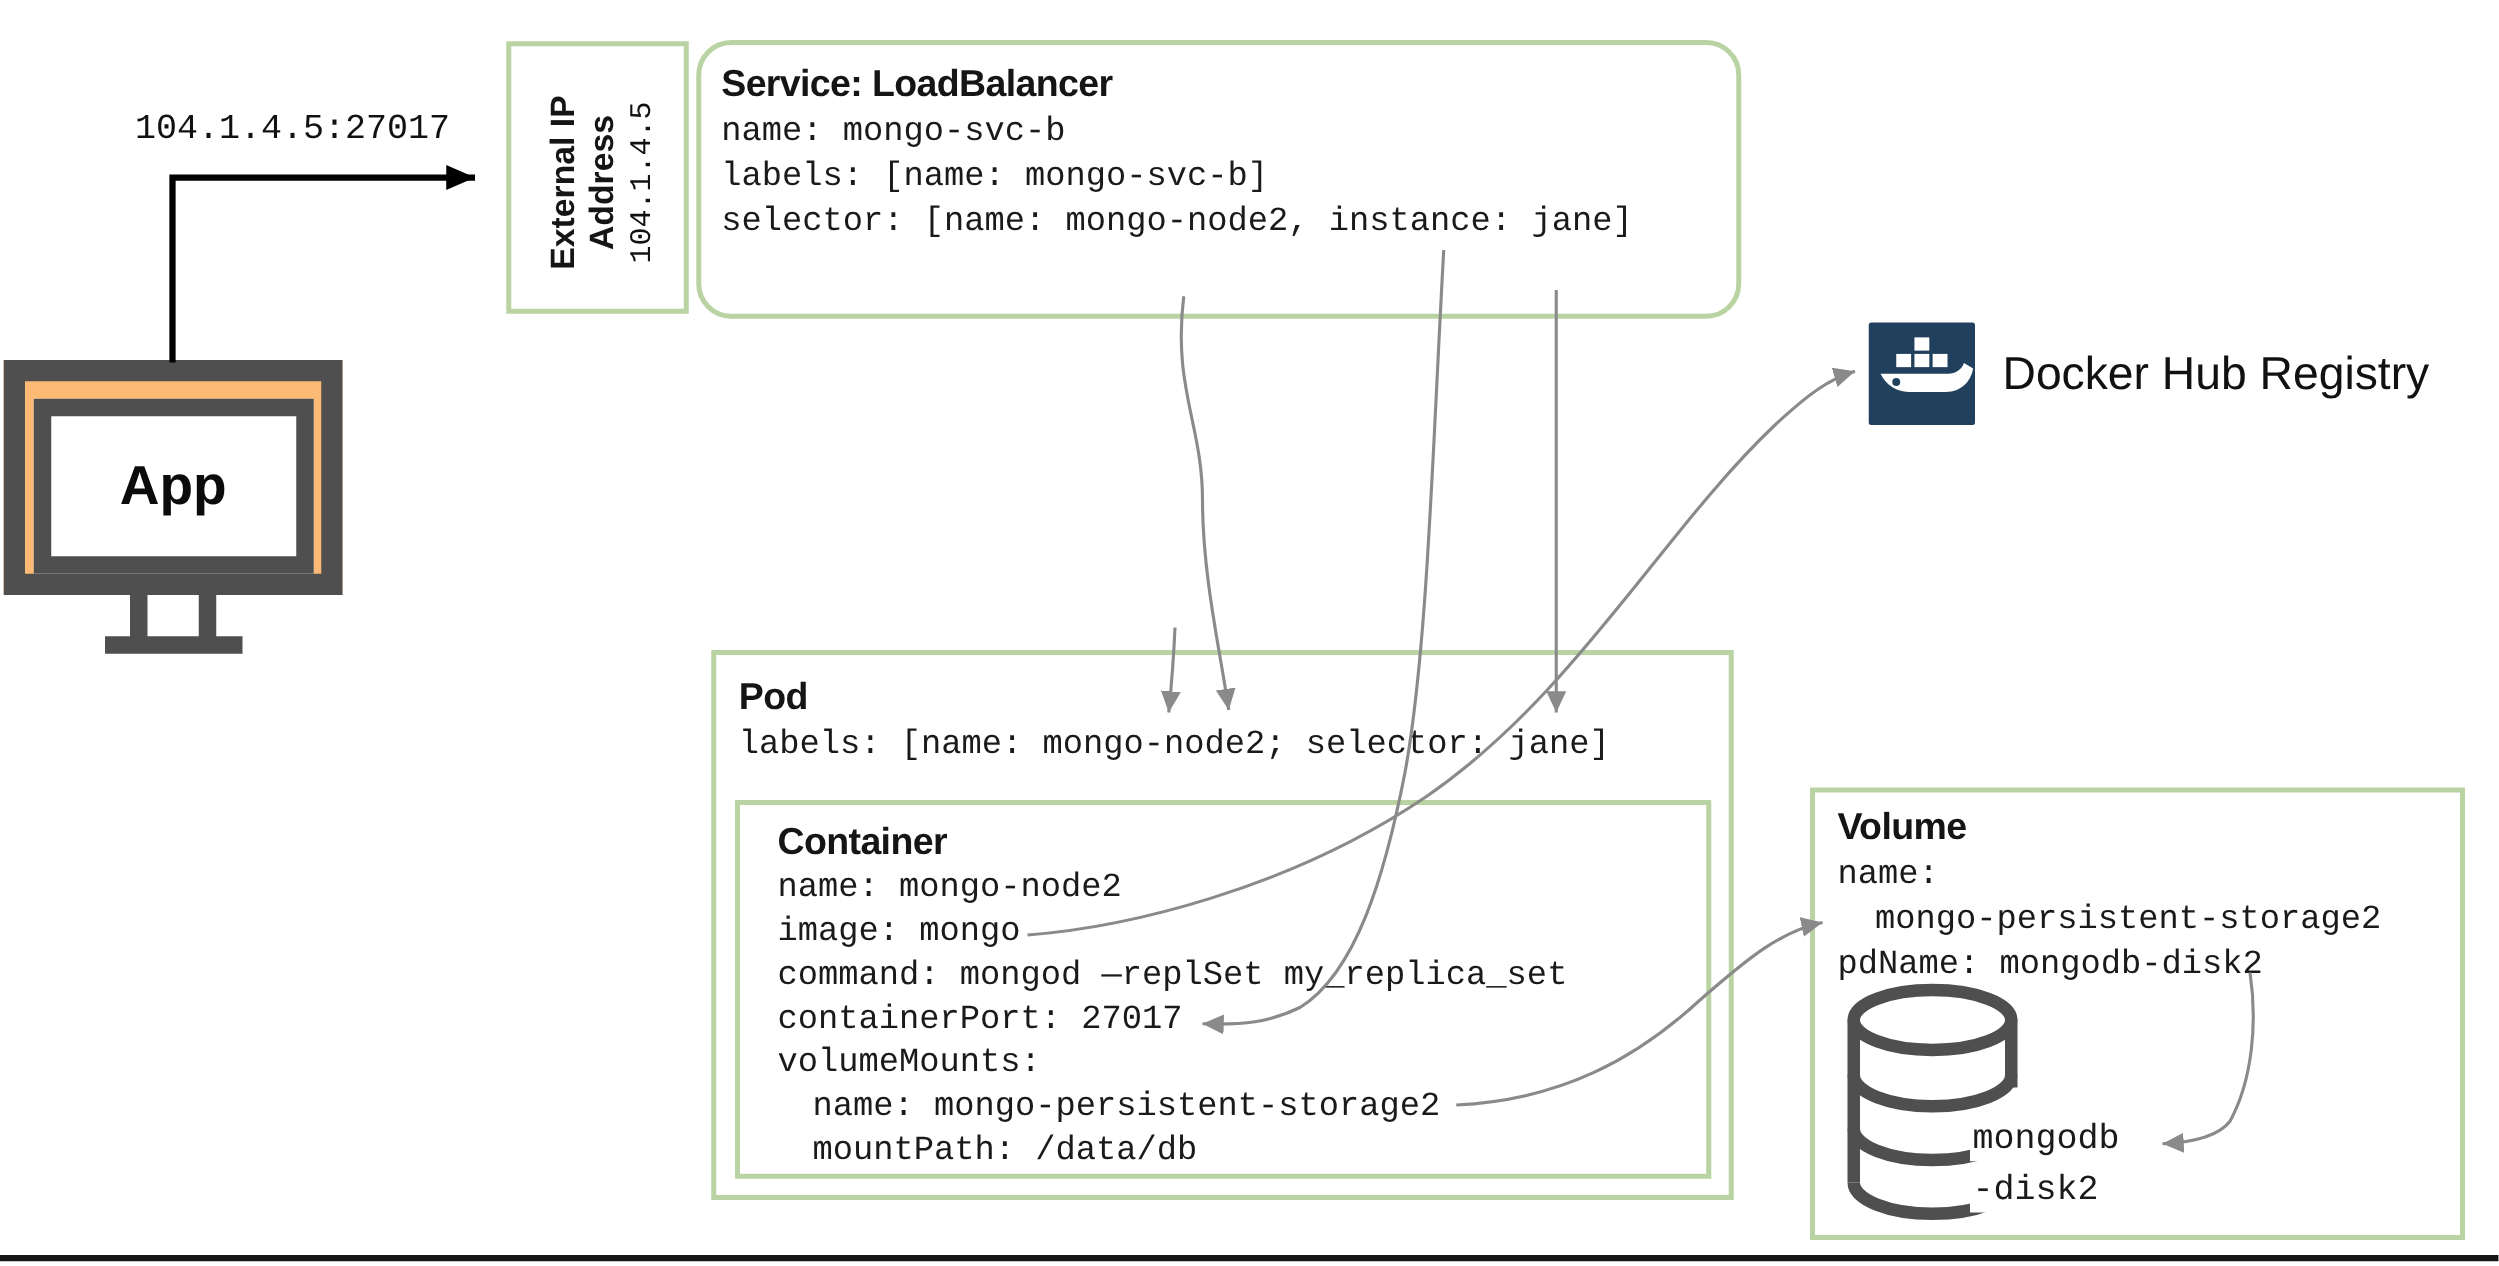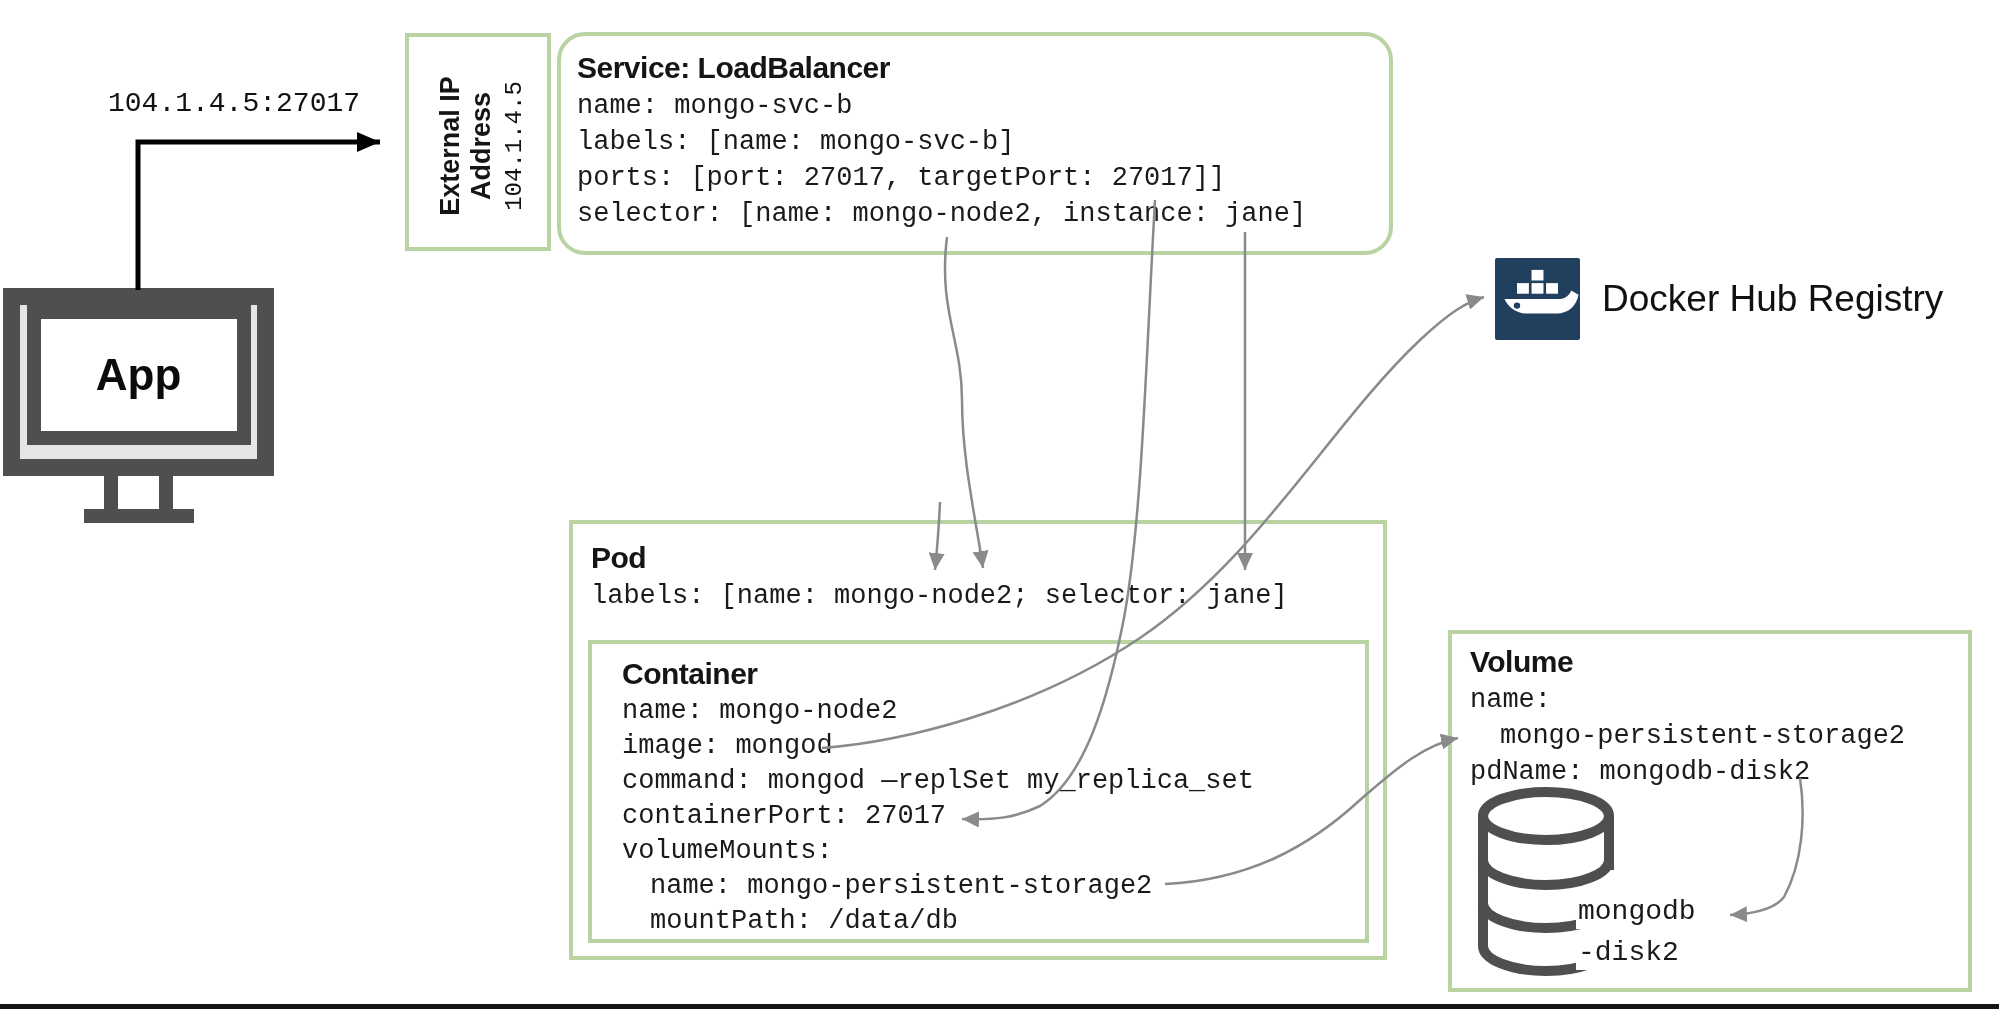--- a/index.html
+++ b/index.html
@@ -27,21 +27,21 @@
 
   
   #external-ip-box{left:405px;top:33px;width:146px;height:218px;}
   #external-ip-rot{position:absolute;left:-36px;top:36px;width:218px;height:146px;
       transform:rotate(-90deg);display:flex;flex-direction:column;align-items:center;justify-content:center;}
   #external-ip-rot .t1{font-weight:bold;font-size:27px;line-height:31px;text-align:center;color:#151515;}
   #external-ip-rot .t2{font-family:"Liberation Mono",monospace;font-size:24px;line-height:30px;margin-top:3px;}
 
   
   #app-monitor{position:absolute;left:3px;top:288px;width:271px;height:188px;
-      border:17px solid #4f4f4f;box-sizing:border-box;background:#e5e5e5;display:flex;align-items:flex-start;justify-content:center;}
+      border:17px solid #4f4f4f;box-sizing:border-box;background:#fdba74;display:flex;align-items:flex-end;justify-content:center;}
   #app-screen{width:224px;height:140px;border:14px solid #4f4f4f;box-sizing:border-box;background:#fff;
       display:flex;align-items:center;justify-content:center;}
   #app-label{font-weight:bold;font-size:44px;color:#0b0b0b;}
   .stand{position:absolute;background:#4f4f4f;}
   #stand-leg-l{left:104px;top:476px;width:14px;height:36px;}
   #stand-leg-r{left:159px;top:476px;width:14px;height:36px;}
   #stand-base{left:84px;top:509px;width:110px;height:14px;}
 
   
   #app-arrow-label{position:absolute;left:108px;top:88px;font-family:"Liberation Mono",monospace;
@@ -72,34 +72,33 @@
         <span>Address</span>
       </div>
       <div class="t2">104.1.4.5</div>
     </div>
   </div>
 
   <div class="gbox" id="service-box">
     <div class="btitle">Service: LoadBalancer</div>
     <div class="mono">name: mongo-svc-b</div>
     <div class="mono">labels: [name: mongo-svc-b]</div>
-    <div class="mono">ports: [port: 27017, targetPort: 27017]]</div>
     <div class="mono">selector: [name: mongo-node2, instance: jane]</div>
   </div>
 
 
   <div class="gbox" id="pod-box">
     <div class="btitle">Pod</div>
     <div class="mono">labels: [name: mongo-node2; selector: jane]</div>
   </div>
 
   <div class="gbox" id="container-box">
     <div class="btitle">Container</div>
     <div class="mono">name: mongo-node2</div>
-    <div class="mono">image: mongod</div>
+    <div class="mono">image: mongo</div>
     <div class="mono">command: mongod —replSet my_replica_set</div>
     <div class="mono">containerPort: 27017</div>
     <div class="mono">volumeMounts:</div>
     <div class="mono indent2">name: mongo-persistent-storage2</div>
     <div class="mono indent2">mountPath: /data/db</div>
   </div>
 
   <div class="gbox" id="volume-box">
     <div class="btitle">Volume</div>
     <div class="mono">name:</div>

